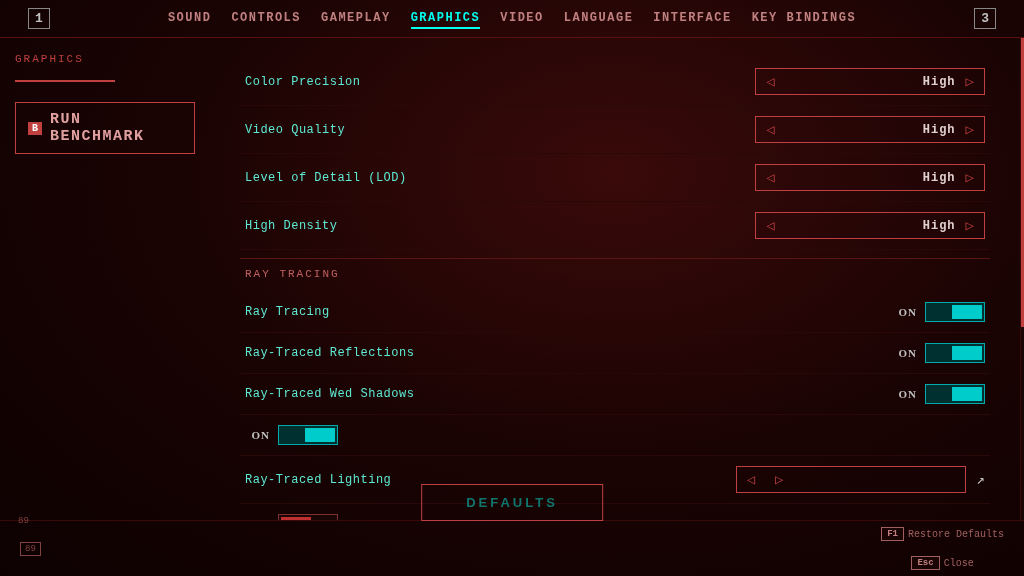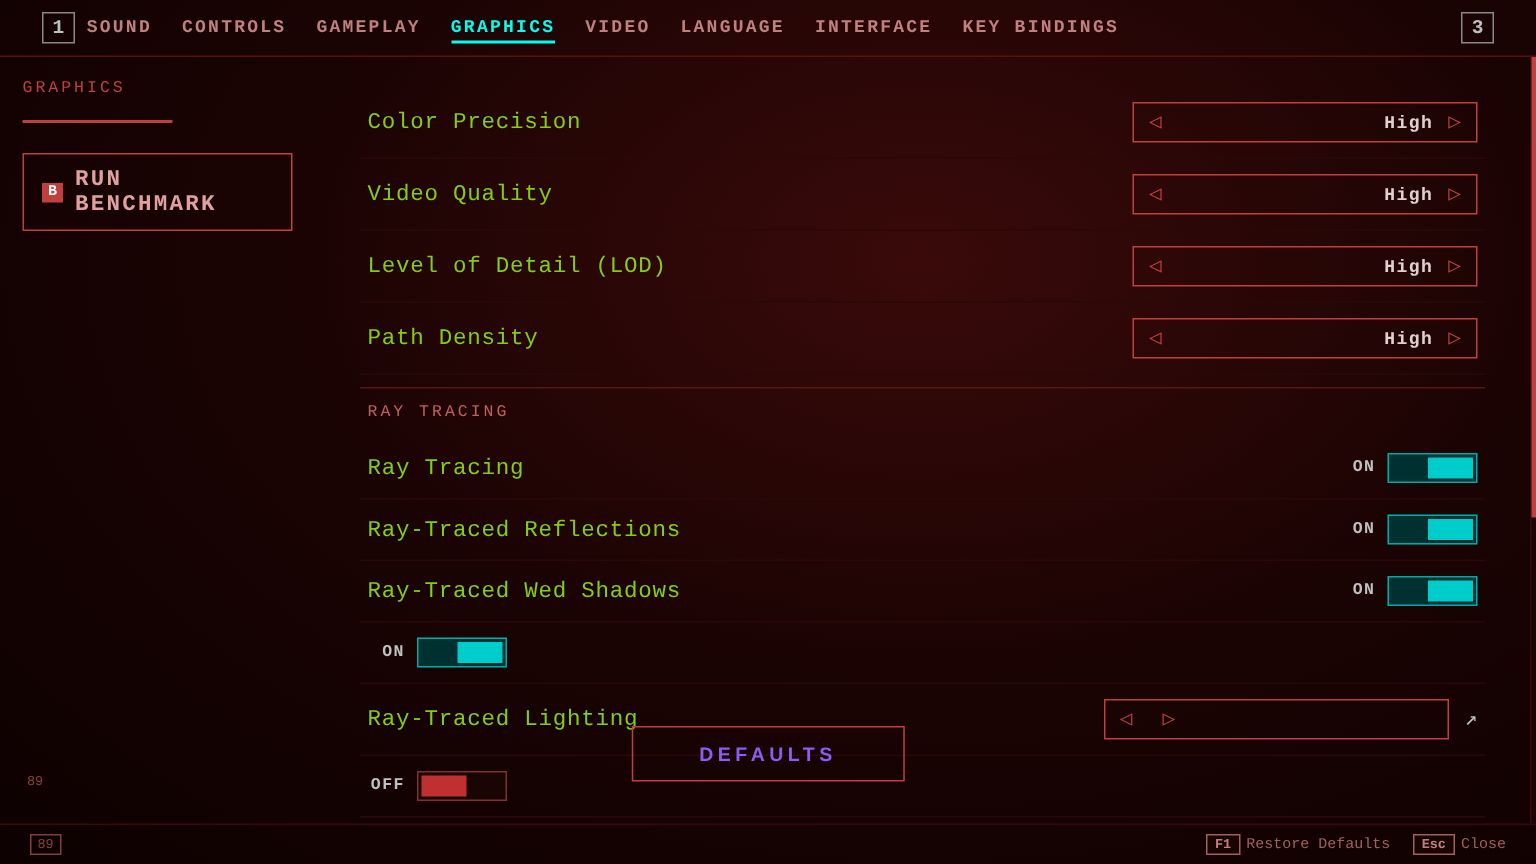--- a/index.html
+++ b/index.html
@@ -47,20 +47,21 @@
       font-weight: bold;
       padding: 2px 6px;
       border: 1px solid #888;
       margin: 0 8px;
     }
 
     .nav-items {
       display: flex;
       gap: 20px;
       flex: 1;
+      justify-content: center;
     }
 
     .nav-item {
       font-size: 12px;
       font-weight: bold;
       letter-spacing: 1.5px;
       color: #c08080;
       cursor: pointer;
       padding: 2px 0;
       text-transform: uppercase;
@@ -153,22 +154,22 @@
       padding: 10px 5px;
       border-bottom: 1px solid #2a0808;
       min-height: 30px;
     }
 
     .setting-row:last-child {
       border-bottom: none;
     }
 
     .setting-label {
-      font-size: 15px;
-      color: #84cc16;
+      font-size: 12px;
+      color: #5eead4;
       letter-spacing: 0.5px;
     }
 
     
     .selector {
       display: flex;
       align-items: center;
       gap: 0;
       border: 1px solid #c04040;
       min-width: 230px;
@@ -203,20 +204,21 @@
       color: #c06060;
       letter-spacing: 2px;
       text-transform: uppercase;
     }
 
     
     .toggle-container {
       display: flex;
       align-items: center;
       gap: 8px;
+      font-family: Liberation Serif, serif;
     }
 
     .toggle-label {
       font-size: 11px;
       font-weight: bold;
       color: #c0c0c0;
       letter-spacing: 1px;
       min-width: 25px;
       text-align: right;
     }
@@ -295,32 +297,33 @@
       left: 50%;
       transform: translateX(-50%);
     }
 
     .defaults-btn {
       border: 1px solid #c04040;
       padding: 10px 44px;
       font-size: 13px;
       font-weight: bold;
       letter-spacing: 3px;
-      color: #8b5cf6;
+      color: #0f766e;
       text-transform: uppercase;
       cursor: pointer;
       background: transparent;
     }
 
     .bottom-right {
       display: flex;
       align-items: center;
       gap: 15px;
       font-size: 10px;
       color: #a06060;
+      flex-direction: column;
     }
 
     .bottom-right .key-hint {
       display: flex;
       align-items: center;
       gap: 4px;
     }
 
     .key-badge {
       border: 1px solid #a06060;
@@ -410,21 +413,21 @@
       <div class="setting-row">
         <span class="setting-label">Level of Detail (LOD)</span>
         <div class="selector">
           <span class="selector-arrow">◁</span>
           <span class="selector-value">High</span>
           <span class="selector-arrow">▷</span>
         </div>
       </div>
 
       <div class="setting-row">
-        <span class="setting-label">Path Density</span>
+        <span class="setting-label">High Density</span>
         <div class="selector">
           <span class="selector-arrow">◁</span>
           <span class="selector-value">High</span>
           <span class="selector-arrow">▷</span>
         </div>
       </div>
 
       <div class="section-divider">
         <span class="section-title">Ray Tracing</span>
       </div>

